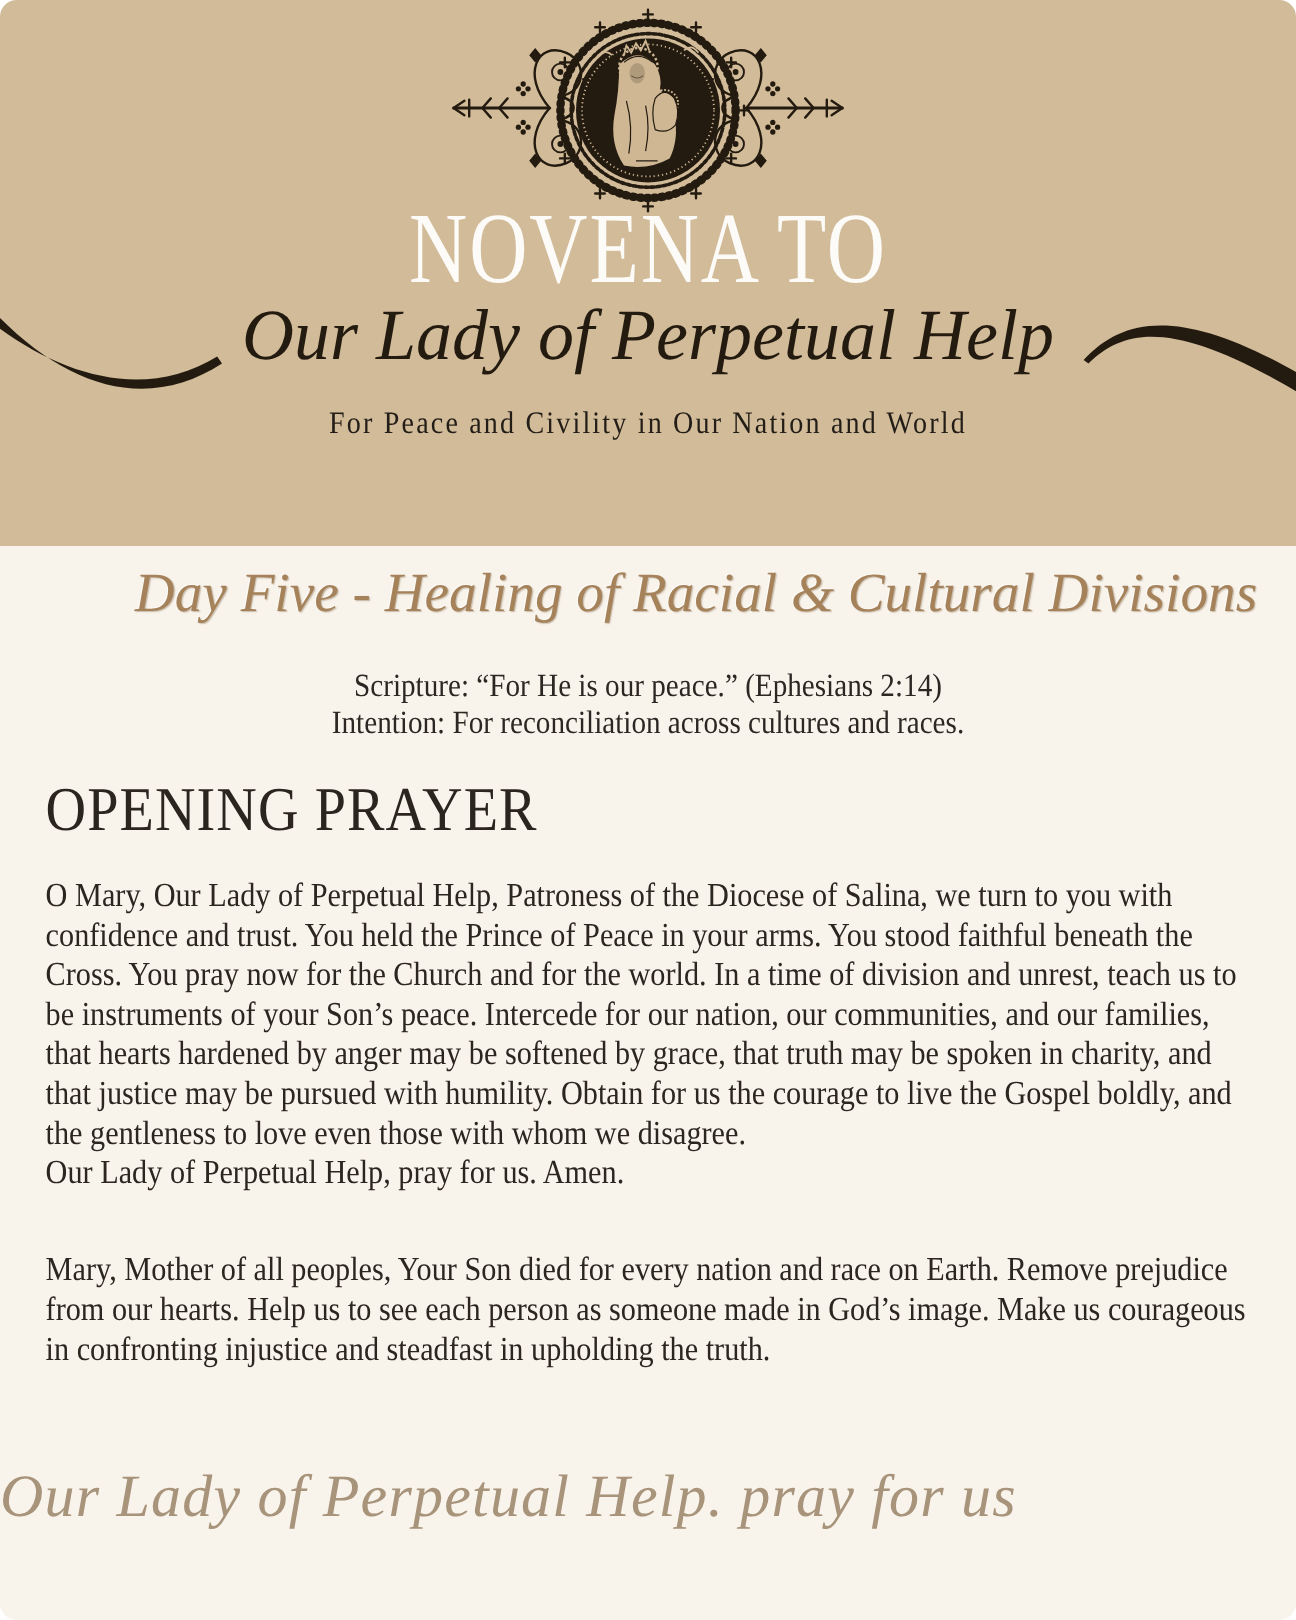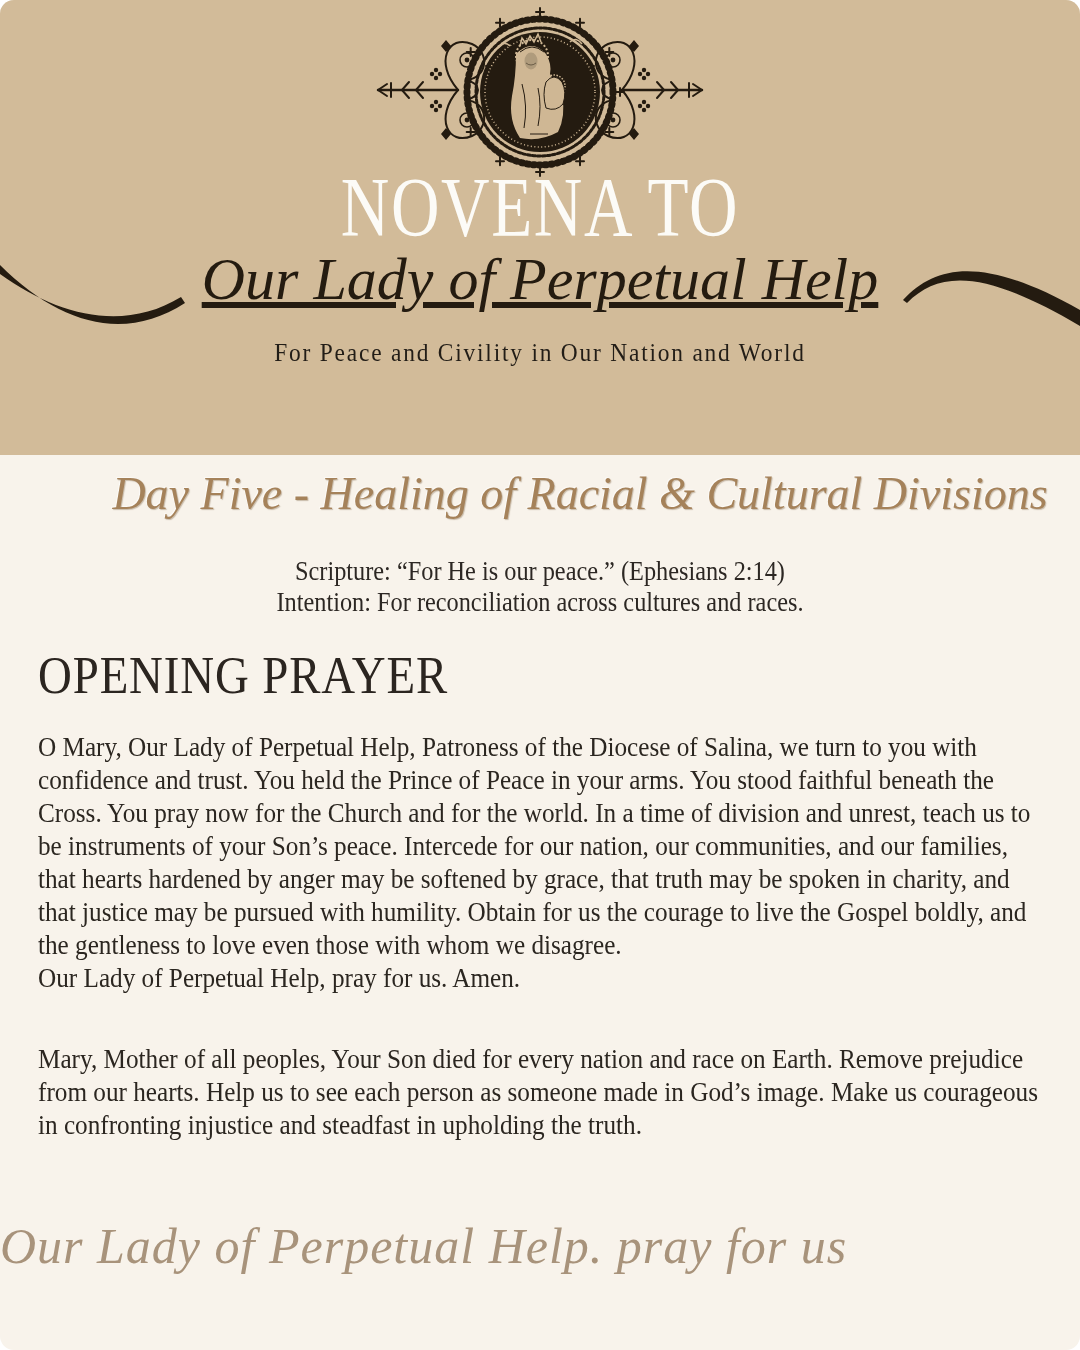--- a/index.html
+++ b/index.html
@@ -31,21 +31,20 @@
     white-space:nowrap;
   }
   .script-title{
     position:absolute;left:0;top:244px;width:1080px;
     text-align:center;
     font-family:"Liberation Serif", serif;
     font-style:italic;
     font-size:60px;line-height:70px;
     color:var(--ink,#241b10);
     white-space:nowrap;
-    text-decoration:underline;
   }
   .swoosh{
     position:absolute;left:0;top:240px;width:1080px;height:120px;
     pointer-events:none;
   }
   .subtitle{
     position:absolute;left:0;top:338px;width:1080px;
     text-align:center;
     font-size:26px;line-height:30px;
     letter-spacing:2px;

